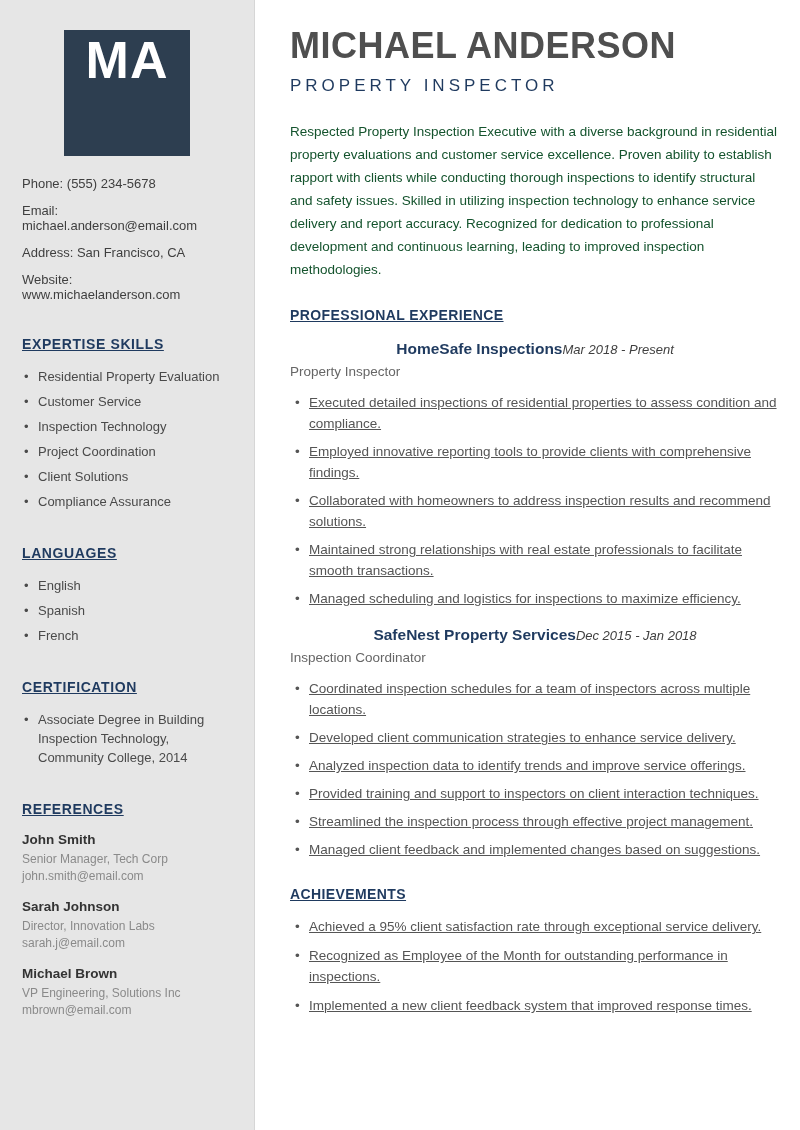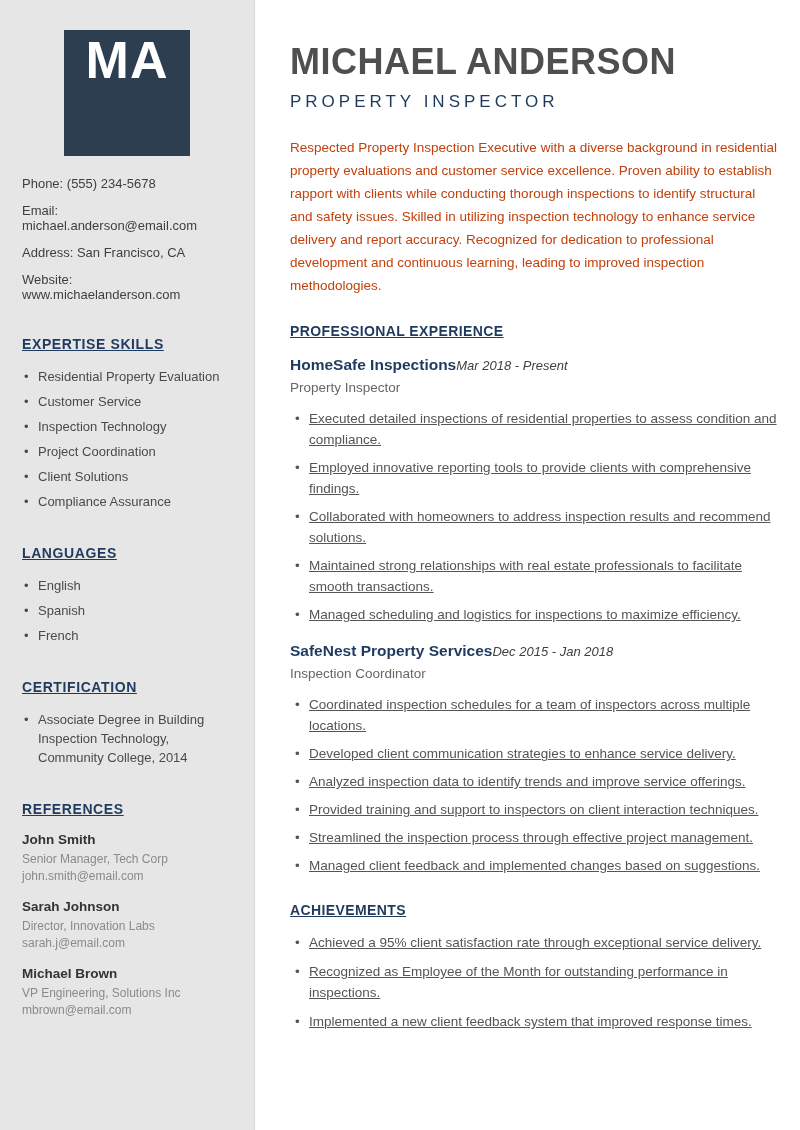--- a/index.html
+++ b/index.html
@@ -54,50 +54,49 @@
     color: #4a4a4a;
   }
   .ref { margin-bottom: 14px; }
   .ref-name { font-size: 13.5px; font-weight: bold; color: #333333; margin-bottom: 4px; }
   .ref-detail { font-size: 12px; color: #8a8a8a; line-height: 17px; }
 
   
   .main {
     flex: 1;
     padding: 26px 20px 20px 35px;
-    margin-top: 16px;
   }
   .name {
     margin: 0;
     font-size: 36px; font-weight: bold;
     color: #4f4f4f;
     letter-spacing: 0.5px;
     line-height: 40px;
   }
   .job-headline {
     margin-top: 10px;
     font-size: 17px;
     color: #1f3a5f;
     letter-spacing: 4px;
   }
   .summary {
     margin-top: 24px;
-    font-size: 13.5px; color: #c2410c;
+    font-size: 13.5px; color: #14532d;
     line-height: 23px;
   }
   .main-heading {
     font-size: 14px; font-weight: bold;
     color: #1f3a5f;
     text-decoration: underline;
     letter-spacing: 0.4px;
     margin: 26px 0 0 0;
   }
   .job { margin-top: 17px; }
   .job-header {
-    display: flex; justify-content: flex-start; align-items: baseline;
+    display: flex; justify-content: center; align-items: baseline;
   }
   .company { font-size: 15.5px; font-weight: bold; color: #1f3a5f; }
   .dates { font-size: 13px; font-style: italic; color: #404040; }
   .role { font-size: 13.5px; color: #666666; margin-top: 6px; }
   .main-list { list-style: none; margin: 13px 0 0 0; padding: 0; }
   .main-list li {
     position: relative;
     padding-left: 19px;
     font-size: 13.5px; color: #555555;
     line-height: 21px;

